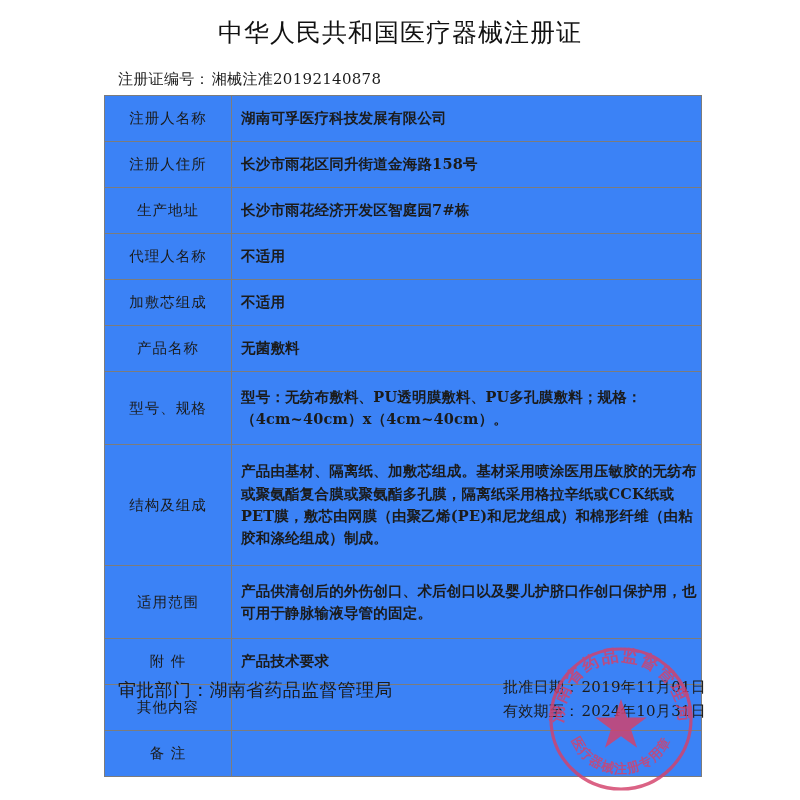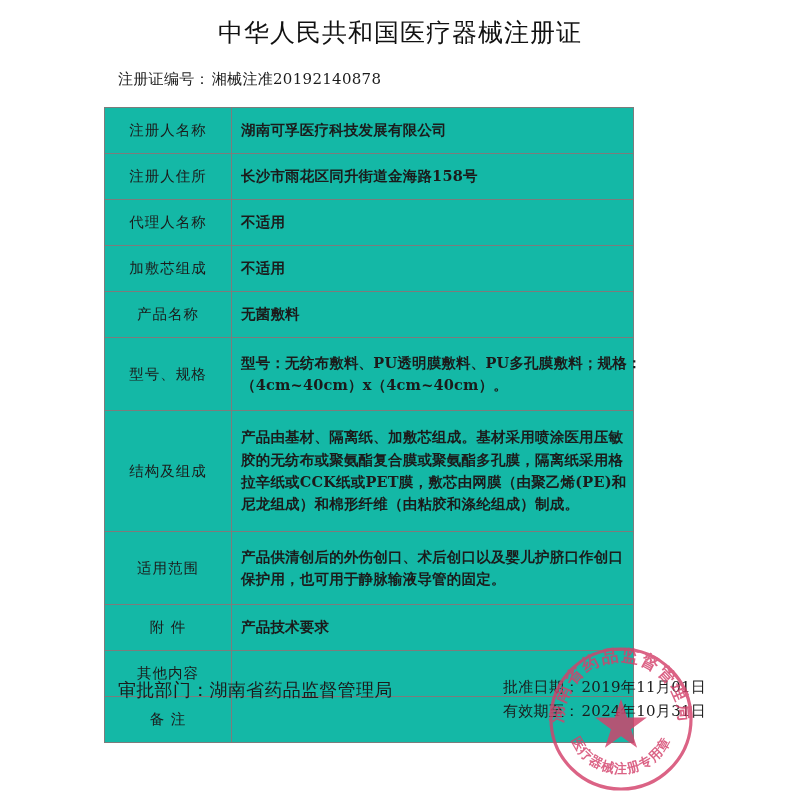--- a/index.html
+++ b/index.html
@@ -42,25 +42,24 @@
   }
   .reg-no-line .reg-no-value {
     margin-left: 2px;
   }
 
   
   .cert-table {
     position: absolute;
     left: 104px;
     top: 95px;
-    width: 530px;
+    width: 598px;
     border-collapse: collapse;
     table-layout: fixed;
-    background: #14b8a6;
-    margin-top: 12px;
+    background: #3b82f6;
   }
   .cert-table td {
     border: 1px solid #7c7c7c;
     padding: 0;
     vertical-align: middle;
     font-size: 14.5px;
     line-height: 1.55;
   }
   .cert-table td.label-cell {
     width: 114px;
@@ -129,20 +128,24 @@
 
 <table class="cert-table">
   <tbody>
     <tr class="r-short">
       <td class="label-cell">注册人名称</td>
       <td class="value-cell">湖南可孚医疗科技发展有限公司</td>
     </tr>
     <tr class="r-short">
       <td class="label-cell">注册人住所</td>
       <td class="value-cell">长沙市雨花区同升街道金海路158号</td>
+    </tr>
+    <tr class="r-short">
+      <td class="label-cell">生产地址</td>
+      <td class="value-cell">长沙市雨花经济开发区智庭园7#栋</td>
     </tr>
     <tr class="r-short">
       <td class="label-cell">代理人名称</td>
       <td class="value-cell">不适用</td>
     </tr>
     <tr class="r-short">
       <td class="label-cell">加敷芯组成</td>
       <td class="value-cell">不适用</td>
     </tr>
     <tr class="r-short">

